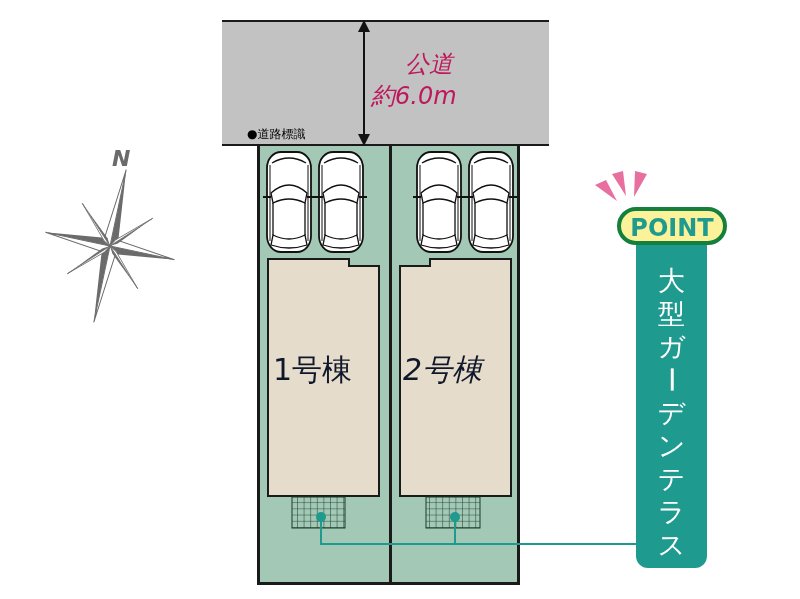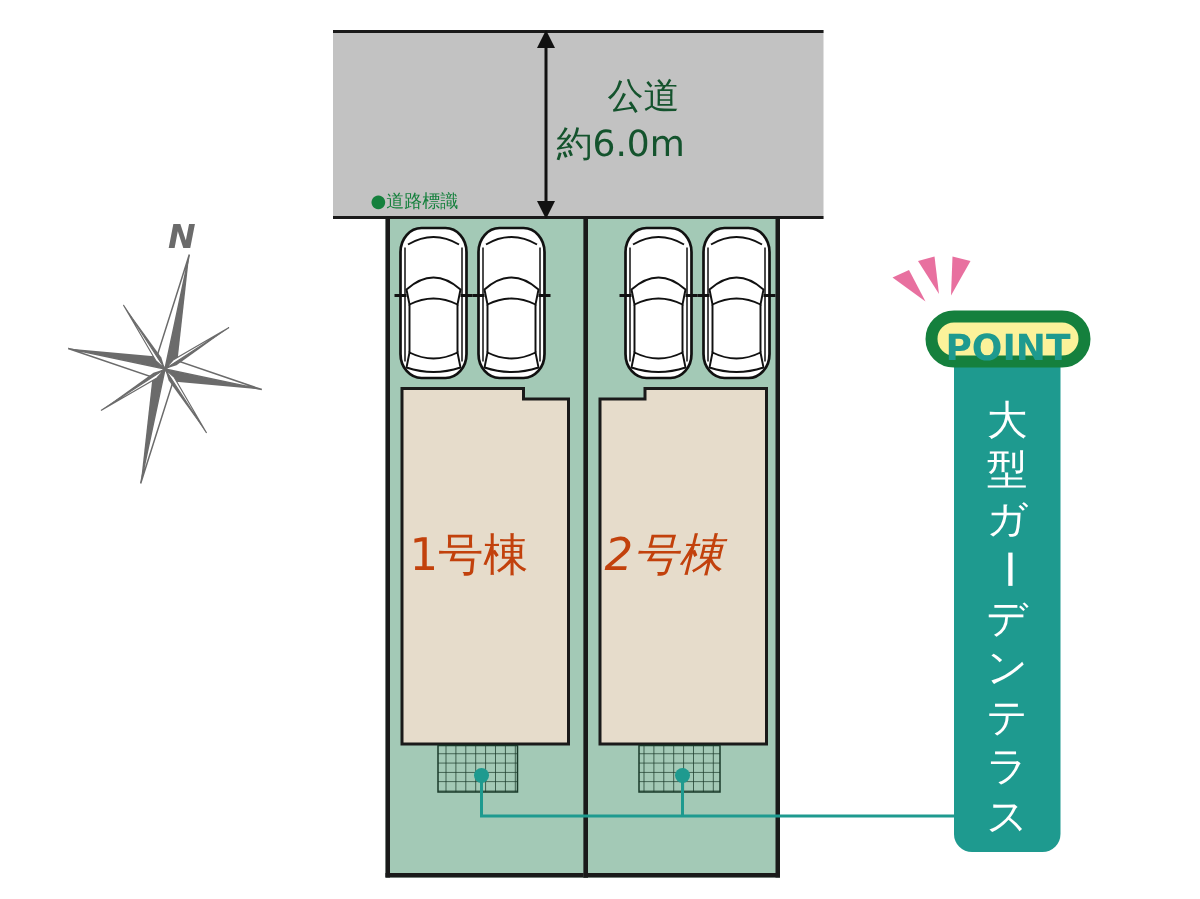--- a/index.html
+++ b/index.html
@@ -1,30 +1,30 @@
 <!DOCTYPE html>
 <html><head>
 <meta charset="utf-8">
 <style>
   html, body { margin: 0; padding: 0; background: #ffffff; }
   body { width: 800px; height: 599px; position: relative; overflow: hidden;
          font-family: "DejaVu Sans", "Liberation Sans", sans-serif; }
   .abs { position: absolute; }
   #road { left: 222px; top: 20px; width: 327px; height: 126px; background: #c2c2c2;
           border-top: 2px solid #1a1a1a; border-bottom: 2px solid #1a1a1a; box-sizing: border-box; }
-  .road-label { color: #14532d; font-size: 24px; line-height: 28px; }
+  .road-label { color: #be185d; font-size: 24px; line-height: 28px; font-style: italic; }
   #road-name { left: 405px; top: 50px; }
   #road-width { left: 371px; top: 82px; text-align: right; }
-  #sign-label { left: 247px; top: 126px; font-size: 12px; color: #15803d; }
+  #sign-label { left: 247px; top: 126px; font-size: 12px; color: #000000; }
   .lot { background: #a3c9b6; border: 3px solid #1a1a1a; box-sizing: border-box; }
   #lot1 { left: 257px; top: 146px; width: 135px; height: 439px; border-top: none; }
   #lot2 { left: 389px; top: 146px; width: 131px; height: 439px; border-top: none; }
-  .house-label { font-size: 30px; color: #c2410c; font-weight: normal; }
+  .house-label { font-size: 30px; color: #0f172a; font-weight: normal; }
   #point-pill { left: 617px; top: 207px; width: 110px; height: 38px; background: #fbf29a;
-                border: 8px solid #15803d; box-sizing: border-box; border-radius: 19px;
+                border: 4px solid #15803d; box-sizing: border-box; border-radius: 19px;
                 color: #1e9a8f; font-weight: bold; font-size: 24px; text-align: center; line-height: 34px; z-index: 2;}
   #feature-column { left: 636px; top: 240px; width: 71px; height: 328px; background: #1e9a8f;
                     border-radius: 0 0 12px 12px; color: #ffffff; z-index: 1; }
   #feature-text { position: absolute; left: 0; top: 24px; width: 71px; text-align: center;
                   font-size: 27px; line-height: 33px; color: #fff; }
   #feature-text span { display: block; }
 </style>
 </head>
 <body>
 

